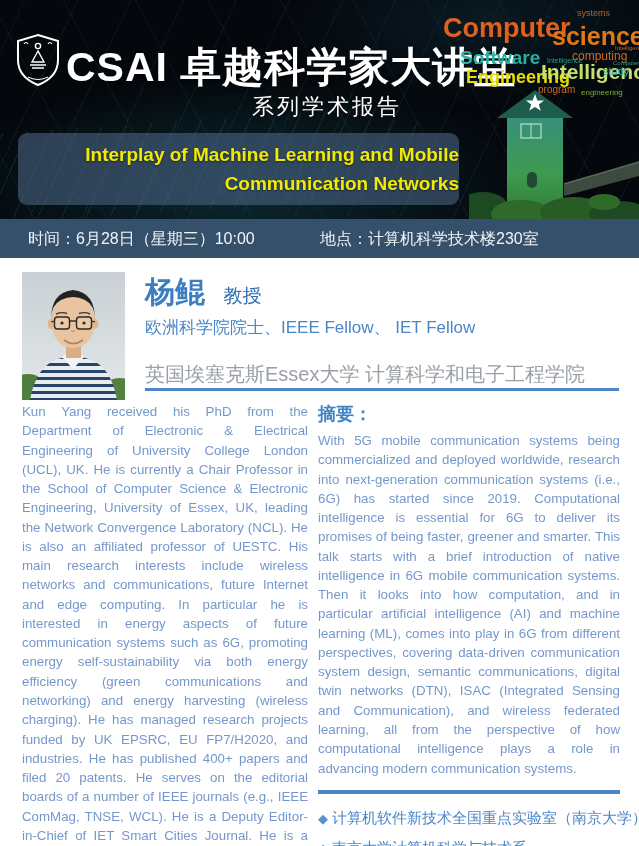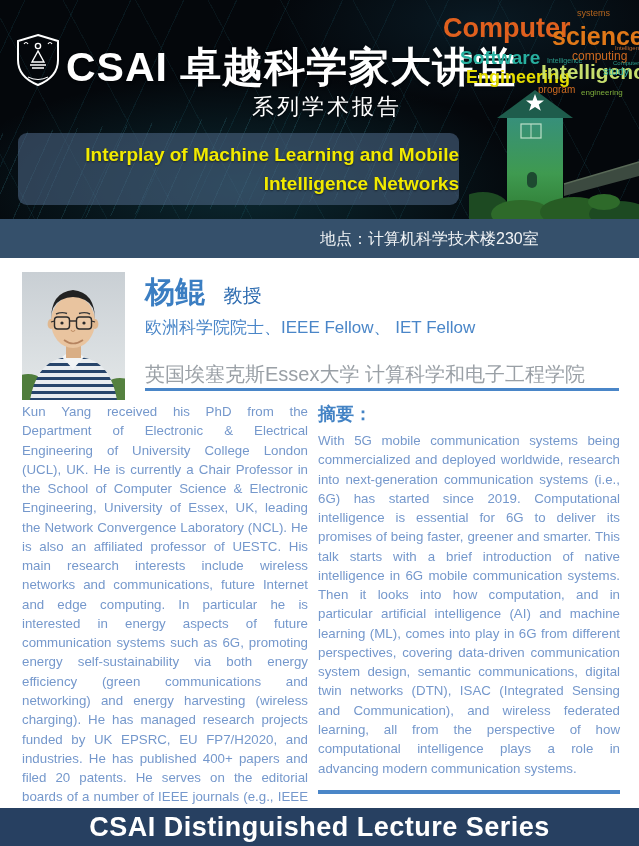--- a/index.html
+++ b/index.html
@@ -161,25 +161,26 @@
       <rect x="58" y="88" width="10" height="16" rx="5" fill="#1d4a30"></rect>
       <ellipse cx="14" cy="124" rx="26" ry="16" fill="#1d4a22"></ellipse>
       <ellipse cx="52" cy="130" rx="30" ry="14" fill="#2e6a2a"></ellipse>
       <ellipse cx="105" cy="128" rx="34" ry="15" fill="#275c24"></ellipse>
       <ellipse cx="150" cy="130" rx="30" ry="13" fill="#1d4a22"></ellipse>
       <ellipse cx="135" cy="118" rx="16" ry="8" fill="#2e6a2a"></ellipse>
     </svg>
 
     <div class="lecture-panel">
       <div>Interplay of Machine Learning and Mobile</div>
-      <div>Intelligence Networks</div>
+      <div>Communication Networks</div>
     </div>
   </div>
 
   <div class="info-bar">
+    <span class="info-time">时间：6月28日（星期三）10:00</span>
     <span class="info-loc">地点：计算机科学技术楼230室</span>
   </div>
 
   <div class="content">
 
     <svg class="photo" width="103" height="128" viewBox="0 0 103 128">
       <defs>
         <linearGradient id="sky" x1="0" y1="0" x2="0" y2="1">
           <stop offset="0" stop-color="#c9cfd4"></stop>
           <stop offset="1" stop-color="#e4e8e9"></stop>
@@ -228,17 +229,14 @@
       <div class="col-body">With 5G mobile communication systems being commercialized and deployed worldwide, research into next-generation communication systems (i.e., 6G) has started since 2019. Computational intelligence is essential for 6G to deliver its promises of being faster, greener and smarter. This talk starts with a brief introduction of native intelligence in 6G mobile communication systems. Then it looks into how computation, and in particular artificial intelligence (AI) and machine learning (ML), comes into play in 6G from different perspectives, covering data-driven communication system design, semantic communications, digital twin networks (DTN), ISAC (Integrated Sensing and Communication), and wireless federated learning, all from the perspective of how computational intelligence plays a role in advancing modern communication systems.</div>
       <div class="mid-divider"></div>
       <ul class="org-list">
         <li><span class="bullet">◆</span><span>计算机软件新技术全国重点实验室（南京大学）</span></li>
         <li><span class="bullet">◆</span><span>南京大学计算机科学与技术系</span></li>
 
       </ul>
     </div>
   </div>
 
-  <div class="footer">
-    <div>CSAI Distinguished Lecture Series</div>
-  </div>
 
 </div>
 
 </body></html>

